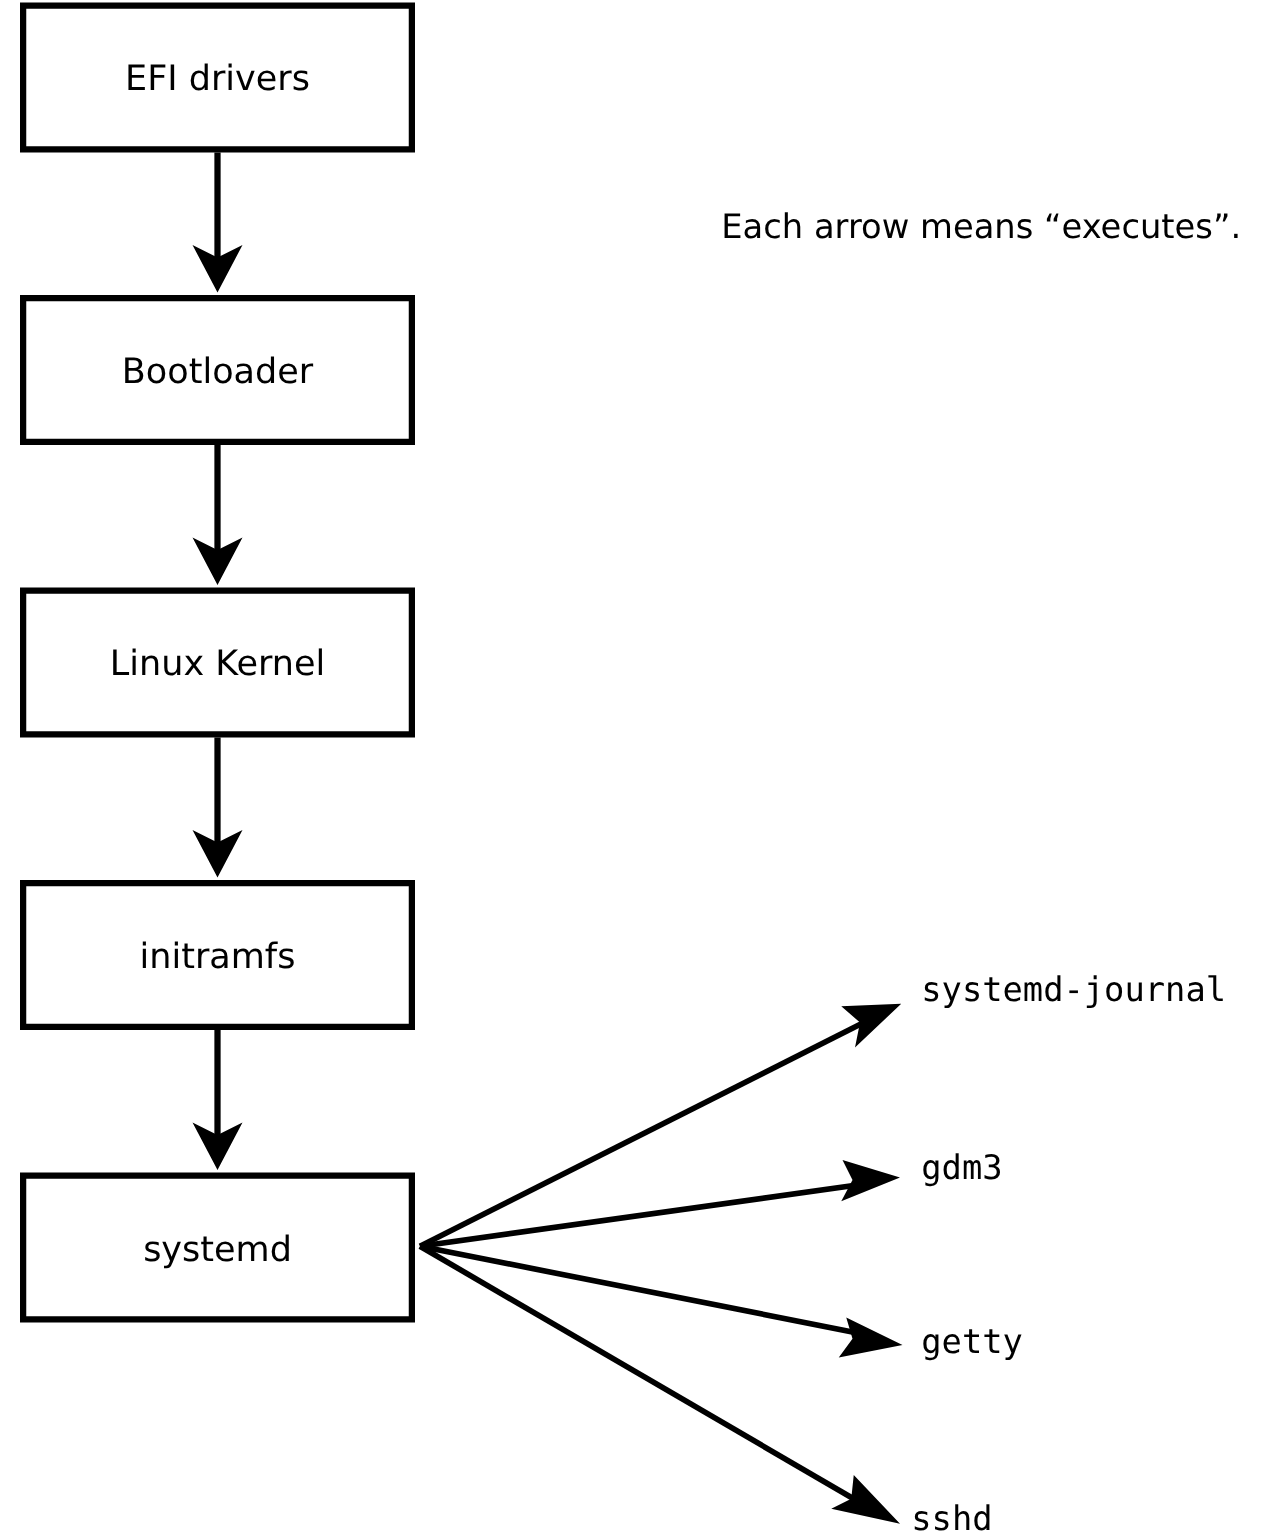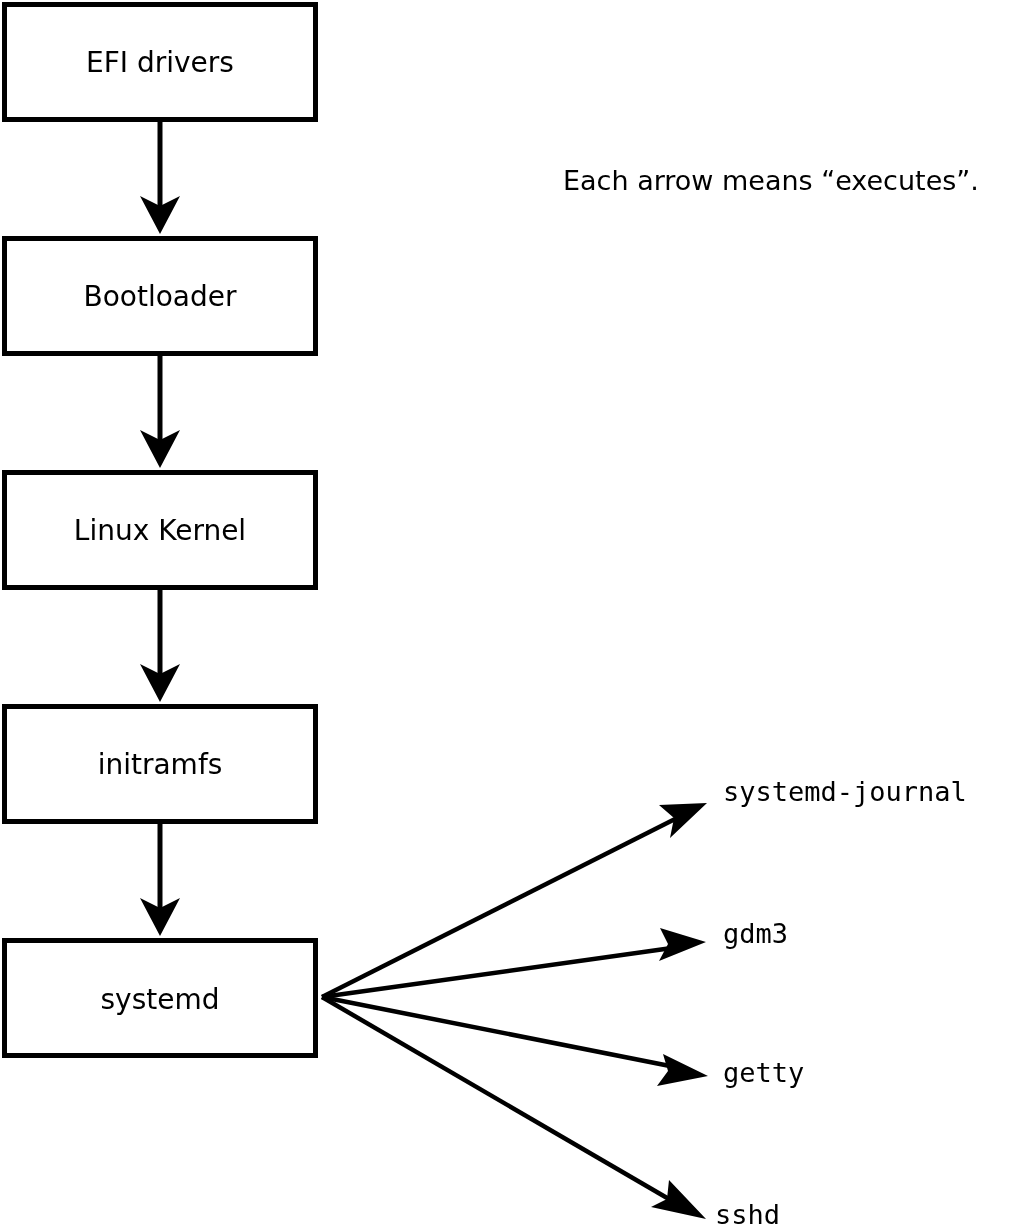--- a/index.html
+++ b/index.html
@@ -12,20 +12,21 @@
     height: 1230px;
     position: relative;
     overflow: hidden;
     font-family: "DejaVu Sans", sans-serif;
   }
   #diagram-root {
     position: absolute;
     inset: 0;
     width: 898px;
     height: 1230px;
+    margin-left: 14px;
   }
   svg#diagram-canvas {
     position: absolute;
     top: 0;
     left: 0;
     width: 1023px;
     height: 1230px;
     display: block;
   }
   .node-box {

